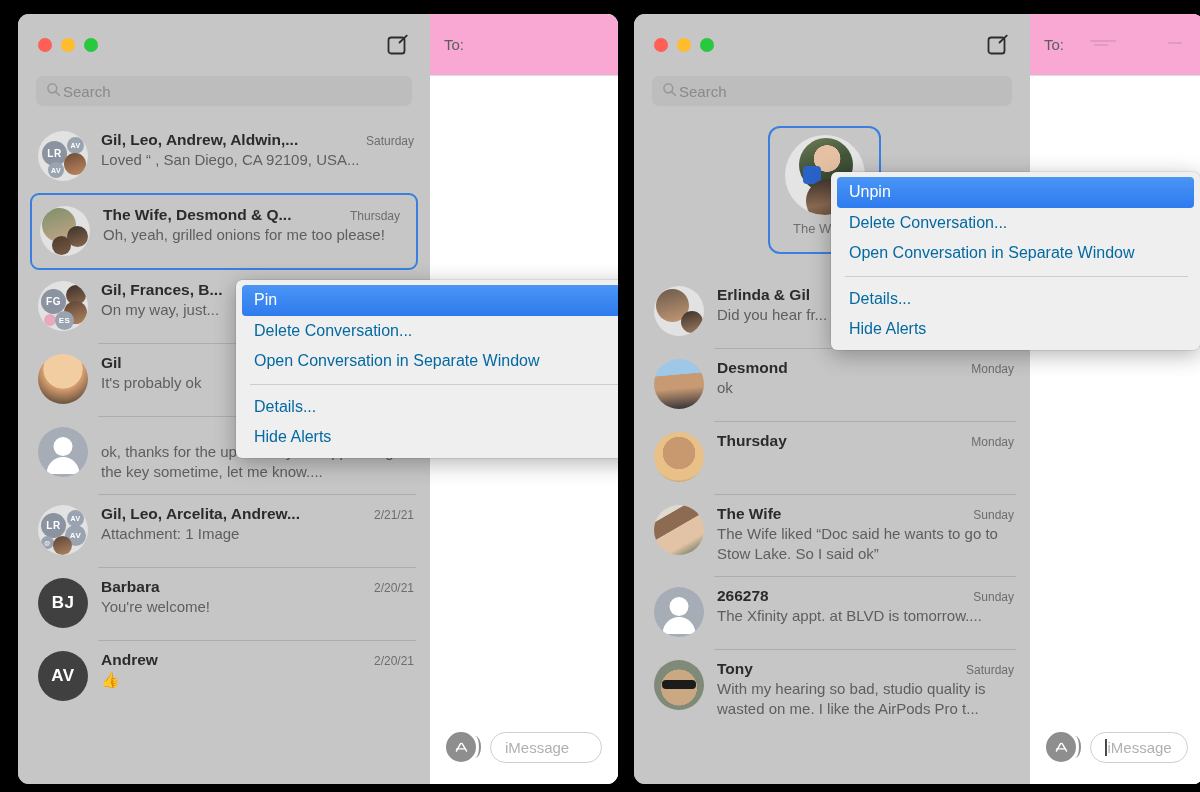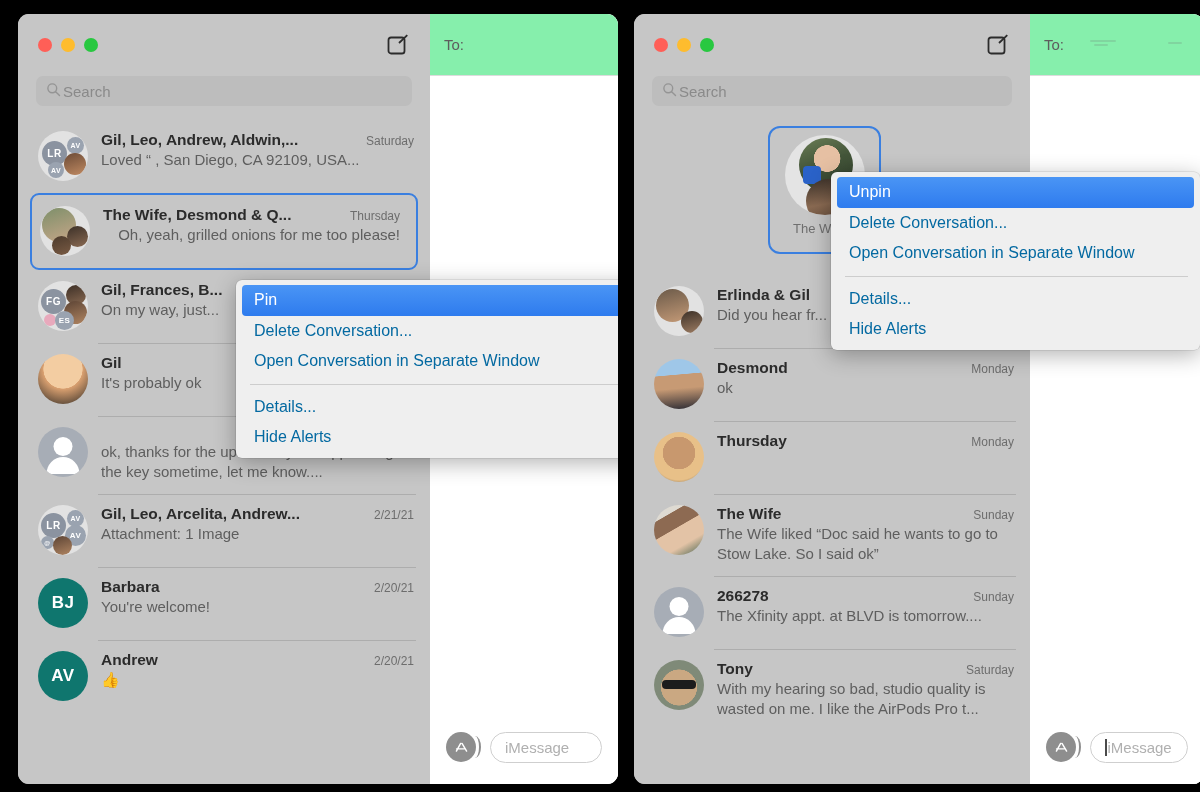--- a/index.html
+++ b/index.html
@@ -126,29 +126,28 @@
   }
   .conv-row + .conv-row::before {
     content:""; position:absolute; left: 80px; right: 14px; top: 0;
     height: 1px; background: rgba(120,120,120,.32);
   }
   .conv-row.selected {
     border: 2.5px solid #3a7fe0;
     border-radius: 9px;
     margin: 0 12px;
     padding-left: 8px;
-    text-align: right;
   }
   .conv-row.selected::before { display: none; }
   .conv-row.selected + .conv-row::before { display:none; }
 
   .avatar {
     width: 50px; height: 50px; border-radius: 50%;
     flex: none; position: relative; overflow: hidden;
-    background: #0f766e;
+    background: #404040;
     display: flex; align-items: center; justify-content: center;
     color: #fff; font-size: 17px; font-weight: 600; letter-spacing: .5px;
   }
   .avatar.cluster { background: #e2e2e2; }
   .mini {
     position: absolute; border-radius: 50%;
     display: flex; align-items: center; justify-content: center;
     color: #fff; font-weight: 700;
   }
   .person-glyph { position:absolute; inset:0; }
@@ -176,21 +175,21 @@
   }
   .conv-prev.big { font-size: 15px; }
   .emoji { font-size: 17px; }
 
   
   .detail {
     flex: 1; background: #fff; display: flex; flex-direction: column;
     min-width: 0;
   }
   .to-bar {
-    height: 62px; background: #86efac; position: relative;
+    height: 62px; background: #f9a8d4; position: relative;
     display: flex; align-items: center; padding-left: 14px;
     border-bottom: 1px solid #dcdcdc;
   }
   .to-label { font-size: 15px; color: #5d5d5d; }
   .to-ghost {
     position:absolute; top: 24px; left: 60px; width: 120px; height: 10px;
     opacity: .18;
   }
   .to-ghost span {
     position:absolute; height:2px; background:#666; border-radius:1px;

